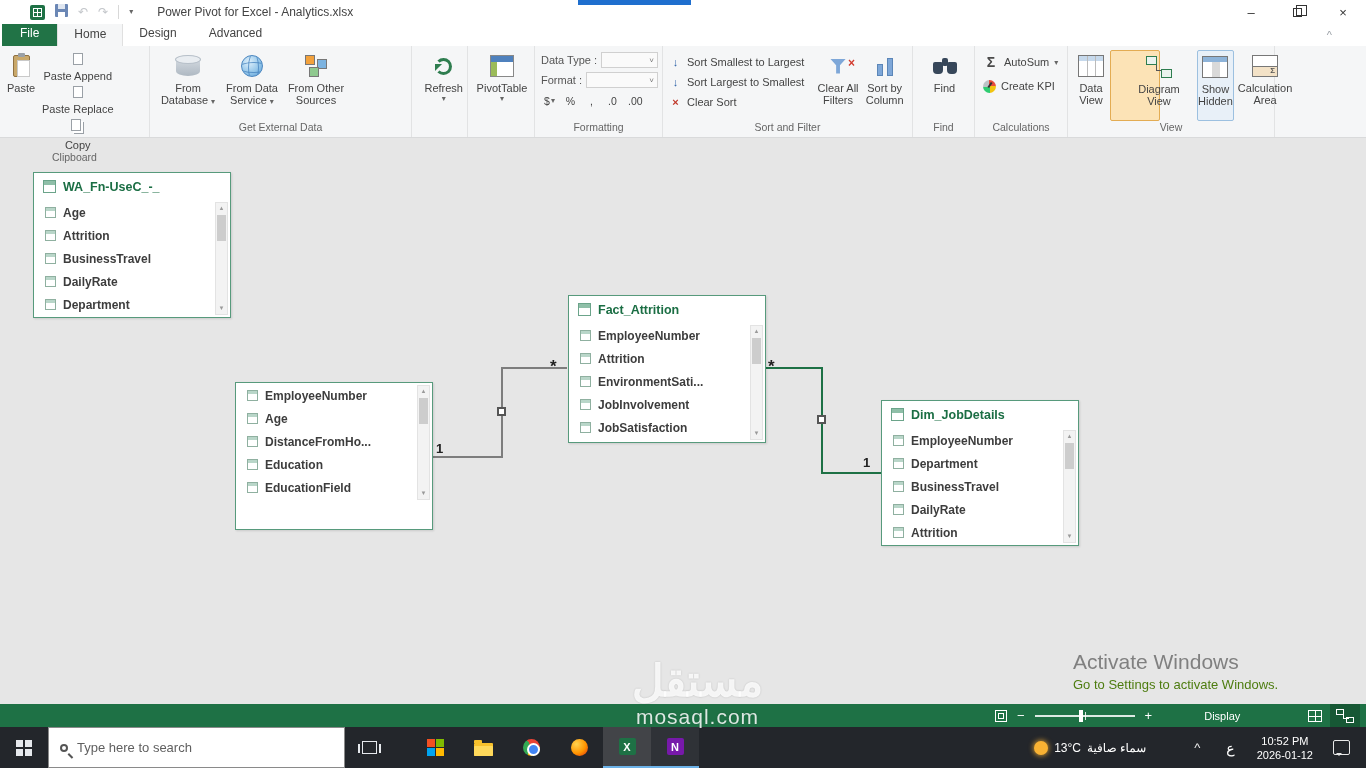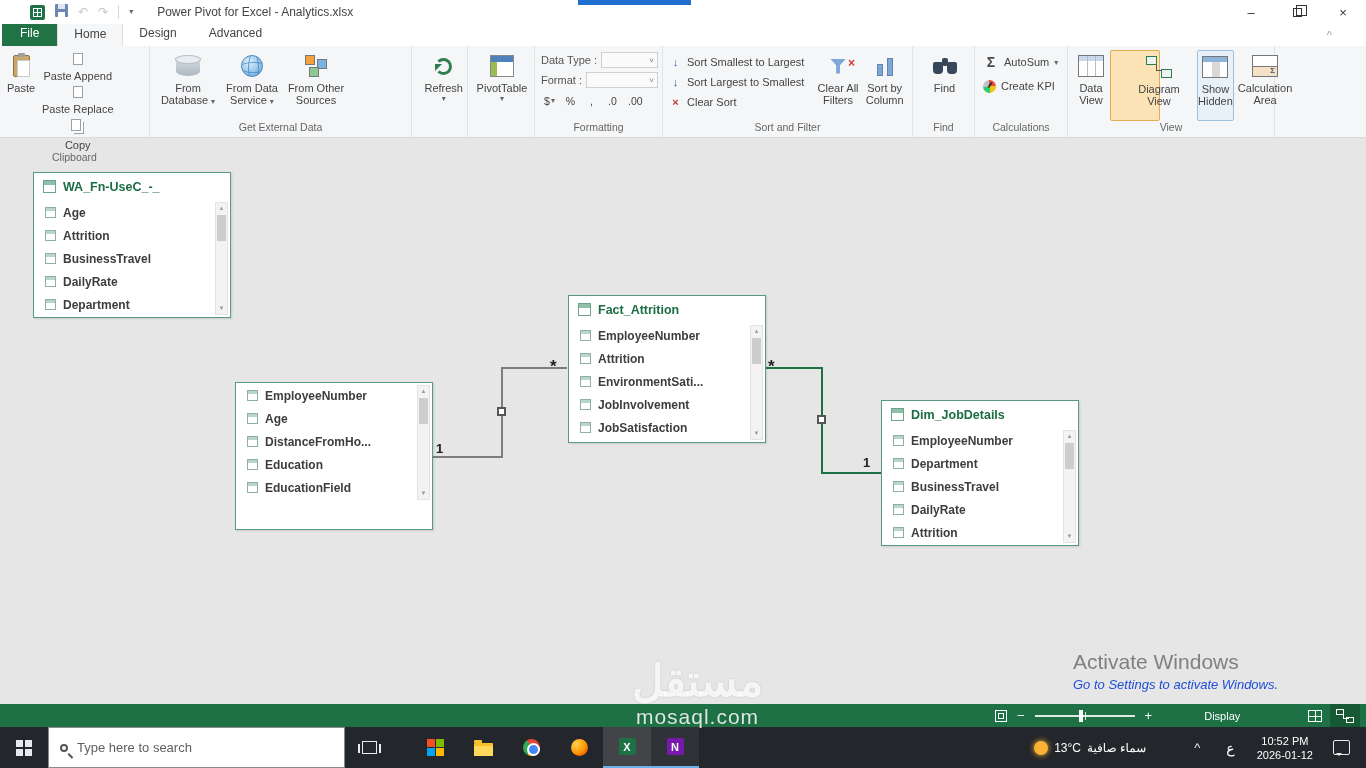--- a/index.html
+++ b/index.html
@@ -131,21 +131,21 @@
 
   .rel { position:absolute; }
   .rel.h { height:2px; } .rel.v { width:2px; }
   .relgray { background:#7d7d7d; } .relgreen { background:#1e7145; }
   .connsq { position:absolute; width:9px; height:9px; background:#fff; border:2px solid #555; }
   .card { position:absolute; font-size:13px; font-weight:bold; color:#222; }
   .card.star { font-size:17px; }
 
   
   .activate1 { position:absolute; left:1073px; top:650px; font-size:21px; color:#808080; z-index:40; }
-  .activate2 { position:absolute; left:1073px; top:677px; font-size:13px; color:#1d4ed8; z-index:40;font-style:italic; }
+  .activate2 { position:absolute; left:1073px; top:677px; font-size:13px; color:#4d7c0f; z-index:40; }
   .wm { position:absolute; left:590px; top:658px; width:215px; text-align:center; z-index:60; pointer-events:none; color:rgba(255,255,255,.85); text-shadow:0 0 2px rgba(0,0,0,.18); }
   .wm-ar { font-size:44px; font-weight:bold; line-height:46px; }
   .wm-en { font-size:21px; letter-spacing:1px; line-height:26px; }
 
   
   .statusbar { position:absolute; left:0; top:704px; width:1366px; height:23px; background:#1e7145; display:flex; align-items:center; color:#fff; z-index:25; }
   .zoomctl { margin-left:995px; display:flex; align-items:center; gap:10px; }
   .fitico { width:12px; height:12px; border:1px solid #fff; position:relative; }
   .fitico::after { content:''; position:absolute; inset:2px; border:1px solid #fff; }
   .zglyph { font-size:13px; line-height:13px; }

